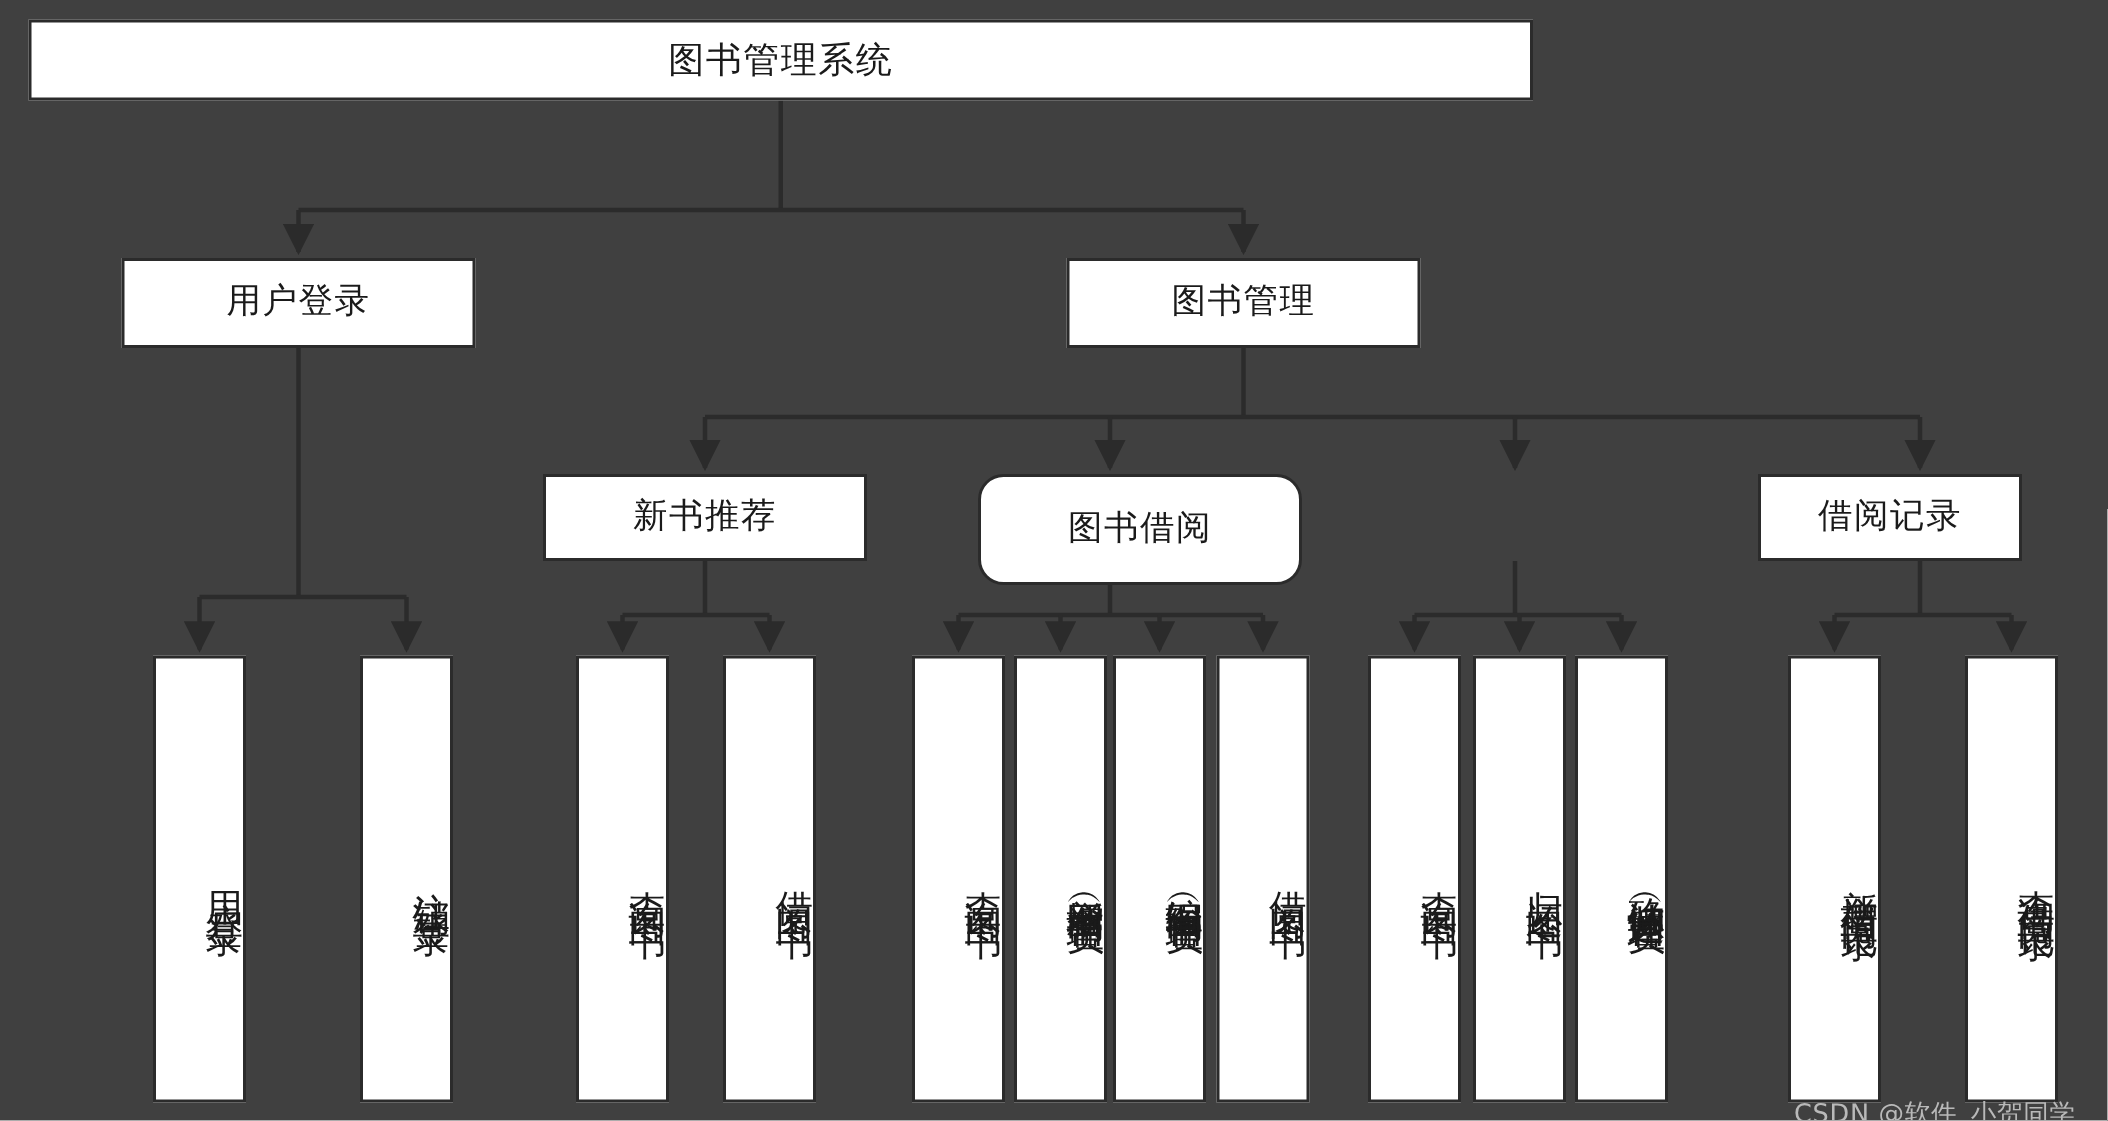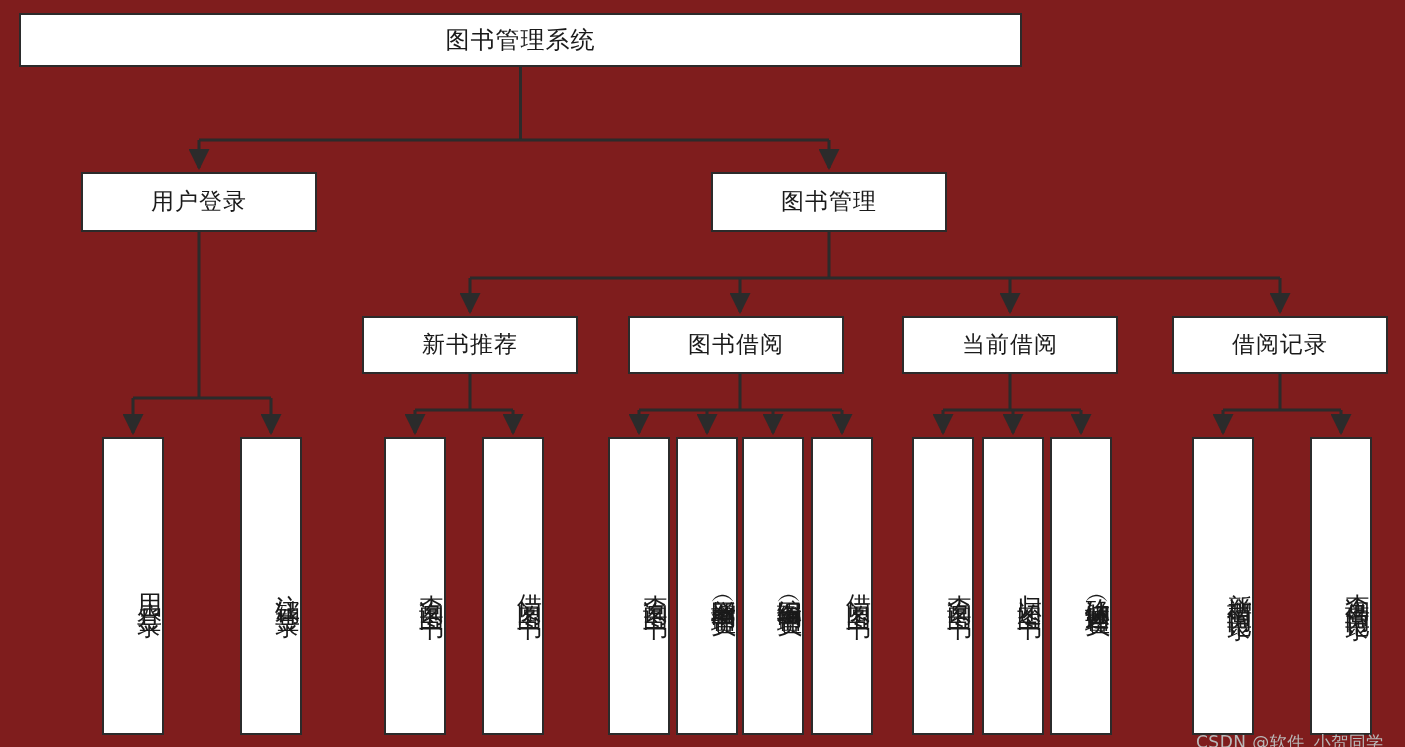--- a/index.html
+++ b/index.html
@@ -7,21 +7,21 @@
     padding: 0;
     background: #ffffff;
   }
   body {
     font-family: "DejaVu Sans", "Liberation Sans", sans-serif;
   }
   #canvas {
     position: relative;
     width: 1405px;
     height: 747px;
-    background: #7f1d1d;
+    background: #404040;
     overflow: hidden;
   }
   svg#connectors {
     position: absolute;
     left: 0;
     top: 0;
     width: 1405px;
     height: 747px;
     pointer-events: none;
   }
@@ -115,25 +115,24 @@
   </svg>
 
   <div class="node node-h node-root" id="n-root" style="left: 19px; top: 13px; width: 1003px; height: 54px;">图书管理系统</div>
 
   <div class="node node-h" id="n-user-login" style="left: 81px; top: 172px; width: 236px; height: 60px;">用户登录</div>
 
   <div class="node node-h" id="n-new-book-recommend" style="left: 362px; top: 316px; width: 216px; height: 58px;">新书推荐</div>
 
   <div class="node node-h" id="n-book-manage" style="left: 711px; top: 172px; width: 236px; height: 60px;">图书管理</div>
 
-  <div class="node node-h" id="n-book-borrow" style="left: 628px; top: 316px; width: 216px; height: 58px;">图书借阅</div>
+  <div class="node node-h" id="n-book-borrow" style="left: 652px; top: 316px; width: 216px; height: 74px; border-radius: 17px;">图书借阅</div>
 
-  <div class="node node-h" id="n-current-borrow" style="left: 902px; top: 316px; width: 216px; height: 58px;">当前借阅</div>
 
-  <div class="node node-h" id="n-borrow-record" style="left: 1172px; top: 316px; width: 216px; height: 58px;">借阅记录</div>
+  <div class="node node-h" id="n-borrow-record" style="left: 1172px; top: 316px; width: 176px; height: 58px;">借阅记录</div>
 
   <div id="leaf-layer">
       <div class="node node-v" style="left: 102px; top: 437px; width: 62px; height: 298px;">
         <span class="vtext">用户登录</span>
       </div>
       <div class="node node-v" style="left: 240px; top: 437px; width: 62px; height: 298px;">
         <span class="vtext">注销登录</span>
       </div>
       <div class="node node-v" style="left: 384px; top: 437px; width: 62px; height: 298px;">
         <span class="vtext">查询图书</span>

